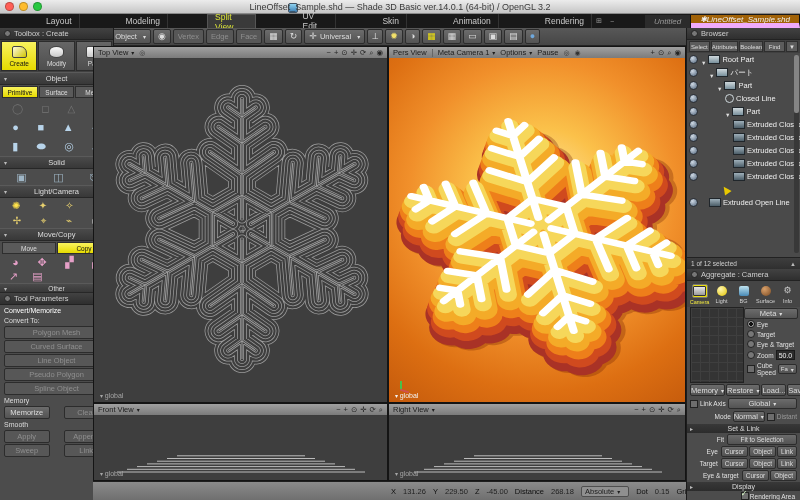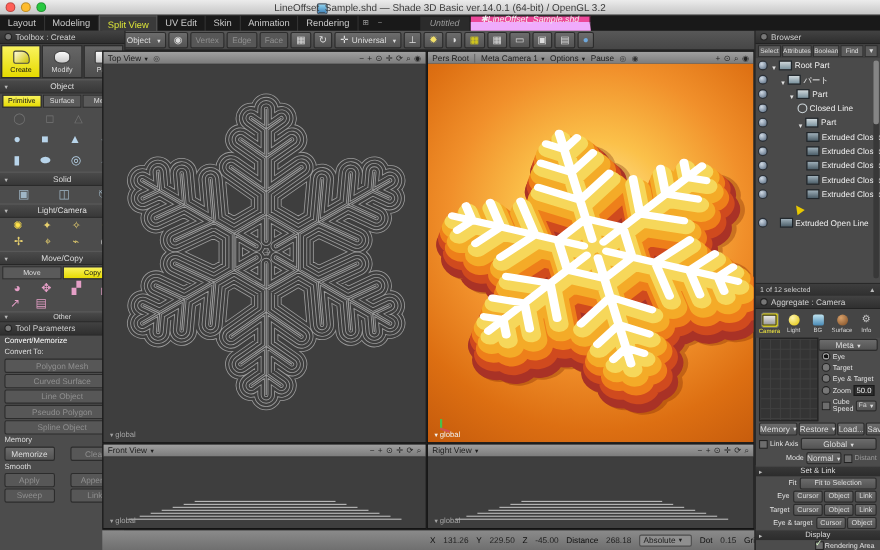--- a/index.html
+++ b/index.html
@@ -9,26 +9,26 @@
   
   #titlebar{left:0;top:0;width:800px;height:14px;background:linear-gradient(#ececec,#c6c6c6);
             border-bottom:1px solid #8a8a8a;display:flex;align-items:center;}
   .tl{width:7px;height:7px;border-radius:50%;margin-left:5px;border:1px solid rgba(0,0,0,.25);}
   #title-text{position:absolute;left:0;right:0;text-align:center;font-size:9px;color:#3a3a3a;}
   #doc-icon{position:absolute;left:288px;top:3px;width:8px;height:8px;border-radius:2px;
             background:linear-gradient(#8fd3f0,#3d7fb5);border:1px solid #456;}
   
   #menubar{left:0;top:14px;width:800px;height:14px;background:#191919;display:flex;align-items:stretch;}
   .wtab{font-size:8.5px;color:#c9c9c9;padding:0 7px;display:flex;align-items:center;
-        border-right:1px solid #333;cursor:default;}
+        border-right:1px solid #333;cursor:default;margin-left:39px;}
   .wtab.active{color:#dce438;background:#3a3a3a;border:1px solid #555;border-bottom:none;}
   .mini-btn{font-size:7px;color:#999;padding:0 4px;display:flex;align-items:center;}
   .dtab{font-size:8px;color:#9a9a9a;padding:0 9px;display:flex;align-items:center;background:#2b2b2b;
         border-right:1px solid #111;margin-top:1px;font-style:italic;}
-  .dtab.active{color:#f0f0f0;background:#ec4899;border-bottom:8px solid #f0abfc;}
+  .dtab.active{color:#f0f0f0;background:#a16207;border-bottom:5px solid #f0abfc;}
   
   .phead{height:11px;background:linear-gradient(#424242,#2f2f2f);border-bottom:1px solid #222;
          color:#cfcfcf;font-size:7.5px;display:flex;align-items:center;padding:0 4px;gap:3px;}
   .phead .wdgt{width:5px;height:5px;border-radius:50%;background:#777;border:1px solid #222;}
   .secbar{height:11px;background:linear-gradient(#4a4a4a,#383838);border-top:1px solid #5a5a5a;
           border-bottom:1px solid #272727;color:#ddd;font-size:7.5px;display:flex;align-items:center;
           justify-content:center;position:relative;}
   .secbar::before{content:"▾";position:absolute;left:4px;font-size:6px;color:#bbb;}
   .btn{background:linear-gradient(#6c6c6c,#535353);border:1px solid #2c2c2c;border-radius:2px;
        color:#ddd;font-size:7.5px;display:flex;align-items:center;justify-content:center;cursor:default;}
@@ -363,21 +363,21 @@
           <path d="M0.0,-8.0 L0.0,-100.0 M0.0,-42.0 L-24.6,-59.2 M0.0,-42.0 L24.6,-59.2 M0.0,-66.0 L-18.0,-78.6 M0.0,-66.0 L18.0,-78.6 M0.0,-86.0 L-10.6,-93.5 M0.0,-86.0 L10.6,-93.5 M6.9,-4.0 L86.6,-50.0 M36.4,-21.0 L39.0,-50.9 M36.4,-21.0 L63.6,-8.3 M57.2,-33.0 L59.1,-54.9 M57.2,-33.0 L77.1,-23.7 M74.5,-43.0 L75.6,-56.0 M74.5,-43.0 L86.3,-37.5 M6.9,4.0 L86.6,50.0 M36.4,21.0 L63.6,8.3 M36.4,21.0 L39.0,50.9 M57.2,33.0 L77.1,23.7 M57.2,33.0 L59.1,54.9 M74.5,43.0 L86.3,37.5 M74.5,43.0 L75.6,56.0 M0.0,8.0 L0.0,100.0 M0.0,42.0 L24.6,59.2 M0.0,42.0 L-24.6,59.2 M0.0,66.0 L18.0,78.6 M0.0,66.0 L-18.0,78.6 M0.0,86.0 L10.6,93.5 M0.0,86.0 L-10.6,93.5 M-6.9,4.0 L-86.6,50.0 M-36.4,21.0 L-39.0,50.9 M-36.4,21.0 L-63.6,8.3 M-57.2,33.0 L-59.1,54.9 M-57.2,33.0 L-77.1,23.7 M-74.5,43.0 L-75.6,56.0 M-74.5,43.0 L-86.3,37.5 M-6.9,-4.0 L-86.6,-50.0 M-36.4,-21.0 L-63.6,-8.3 M-36.4,-21.0 L-39.0,-50.9 M-57.2,-33.0 L-77.1,-23.7 M-57.2,-33.0 L-59.1,-54.9 M-74.5,-43.0 L-86.3,-37.5 M-74.5,-43.0 L-75.6,-56.0 M0.0,-26.0 L 22.5,-13.0 L 22.5,13.0 L 0.0,26.0 L -22.5,13.0 L -22.5,-13.0 Z" fill="none" stroke="#3e3e3e" stroke-width="1.923076923076923" stroke-linecap="round" stroke-linejoin="round"></path>
           <path d="M0.0,-8.0 L0.0,-100.0 M0.0,-42.0 L-24.6,-59.2 M0.0,-42.0 L24.6,-59.2 M0.0,-66.0 L-18.0,-78.6 M0.0,-66.0 L18.0,-78.6 M0.0,-86.0 L-10.6,-93.5 M0.0,-86.0 L10.6,-93.5 M6.9,-4.0 L86.6,-50.0 M36.4,-21.0 L39.0,-50.9 M36.4,-21.0 L63.6,-8.3 M57.2,-33.0 L59.1,-54.9 M57.2,-33.0 L77.1,-23.7 M74.5,-43.0 L75.6,-56.0 M74.5,-43.0 L86.3,-37.5 M6.9,4.0 L86.6,50.0 M36.4,21.0 L63.6,8.3 M36.4,21.0 L39.0,50.9 M57.2,33.0 L77.1,23.7 M57.2,33.0 L59.1,54.9 M74.5,43.0 L86.3,37.5 M74.5,43.0 L75.6,56.0 M0.0,8.0 L0.0,100.0 M0.0,42.0 L24.6,59.2 M0.0,42.0 L-24.6,59.2 M0.0,66.0 L18.0,78.6 M0.0,66.0 L-18.0,78.6 M0.0,86.0 L10.6,93.5 M0.0,86.0 L-10.6,93.5 M-6.9,4.0 L-86.6,50.0 M-36.4,21.0 L-39.0,50.9 M-36.4,21.0 L-63.6,8.3 M-57.2,33.0 L-59.1,54.9 M-57.2,33.0 L-77.1,23.7 M-74.5,43.0 L-75.6,56.0 M-74.5,43.0 L-86.3,37.5 M-6.9,-4.0 L-86.6,-50.0 M-36.4,-21.0 L-63.6,-8.3 M-36.4,-21.0 L-39.0,-50.9 M-57.2,-33.0 L-77.1,-23.7 M-57.2,-33.0 L-59.1,-54.9 M-74.5,-43.0 L-86.3,-37.5 M-74.5,-43.0 L-75.6,-56.0 M0.0,-26.0 L 22.5,-13.0 L 22.5,13.0 L 0.0,26.0 L -22.5,13.0 L -22.5,-13.0 Z" fill="none" stroke="#9c9c9c" stroke-width="0.8"></path>
         </g>
       </svg>
     <span class="vcross glyph" data-glyph="+" style="left:146px;top:178px"></span>
     <span class="vglobal">global</span>
   </div>
 
   <div class="vp abs" style="left:388px;top:46px;width:298px;height:357px">
     <div class="vhead">
-      <span>Pers Root</span>
+      <span>Pers View</span>
       <span class="sep"></span>
       <span class="dd">Meta Camera 1</span>
       <span class="dd">Options</span>
       <span>Pause</span>
       <span class="glyph" data-glyph="◎" style="font-size:7px;color:#333"></span>
       <span class="glyph" data-glyph="◉" style="font-size:7px;color:#333"></span>
       <span class="vctl">
         <span class="glyph" data-glyph="+"></span>
         <span class="glyph" data-glyph="⊙"></span>
         <span class="glyph" data-glyph="⌕"></span>

